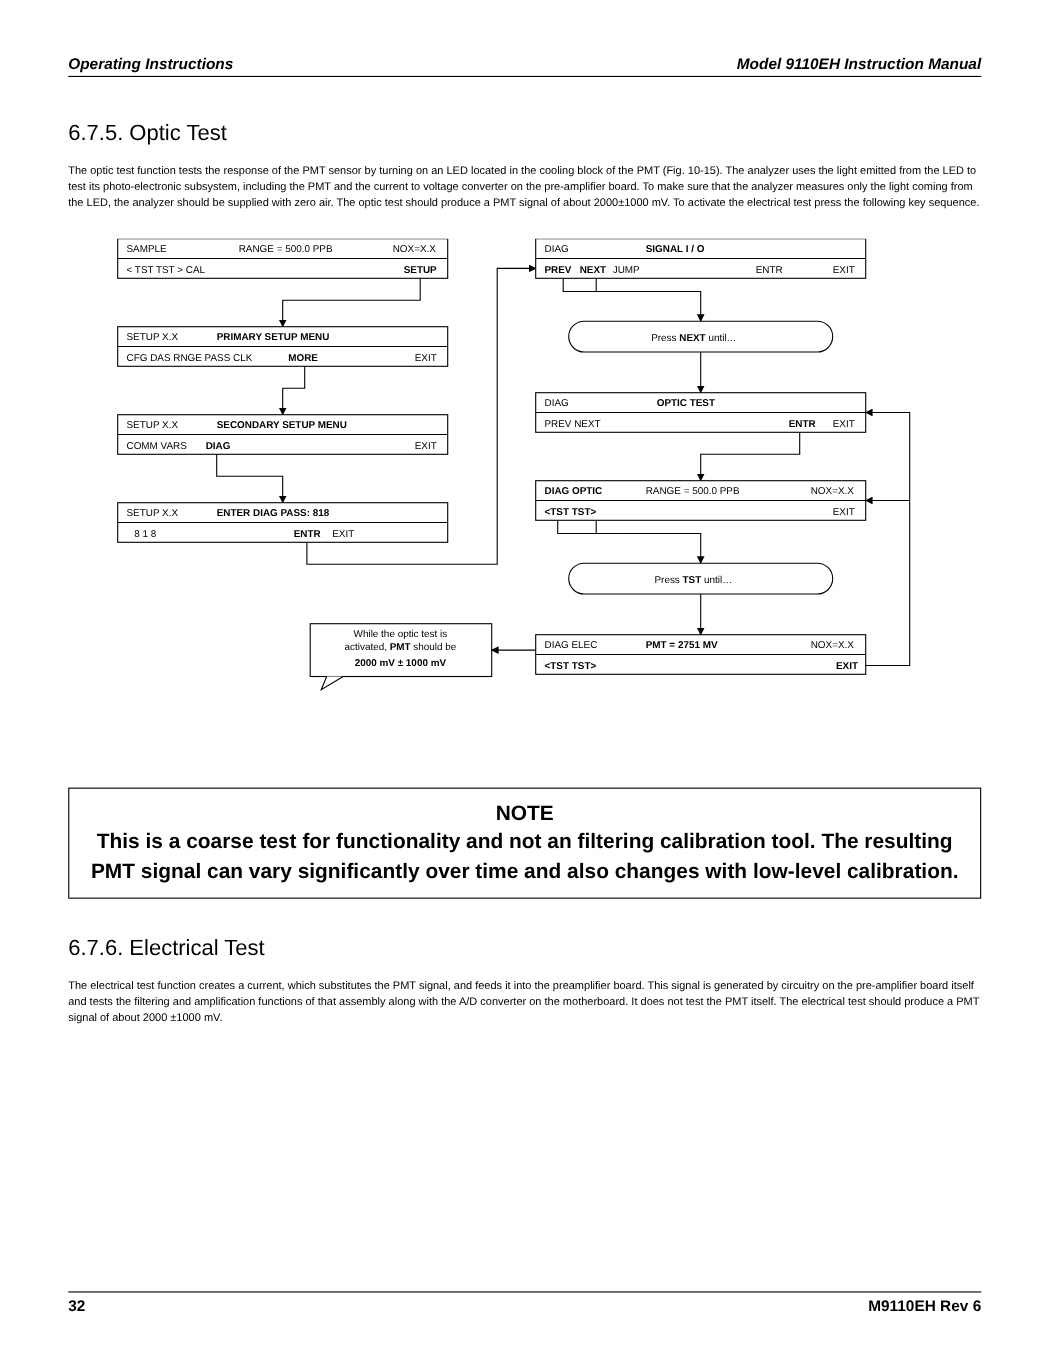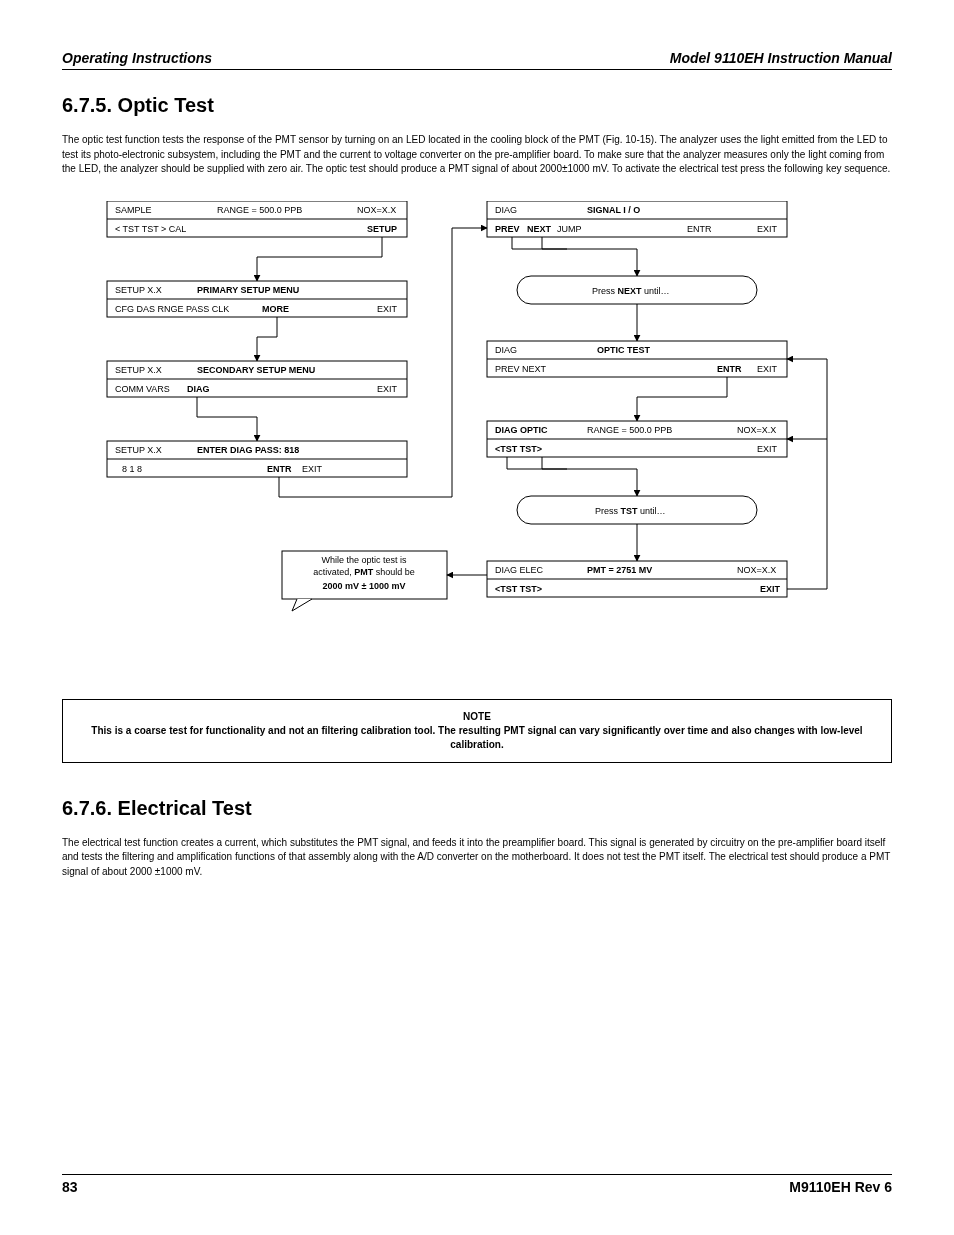--- a/index.html
+++ b/index.html
@@ -15,52 +15,52 @@
     margin: 0 auto;
     padding: 50px 62px 40px 62px;
     box-sizing: border-box;
     position: relative;
   }
   .header {
     display: flex;
     justify-content: space-between;
     border-bottom: 1.5px solid #000;
     padding-bottom: 3px;
-    margin-bottom: 24px;
+    margin-bottom: 40px;
   }
   .header-left {
     font-style: italic;
     font-weight: bold;
     font-size: 14px;
   }
   .header-right {
     font-style: italic;
     font-weight: bold;
     font-size: 14px;
   }
   h2.section-title {
     font-size: 20px;
-    font-weight: bold;
+    font-weight: normal;
     margin: 0 0 16px 0;
   }
   p.body-text {
     font-size: 10px;
     line-height: 1.45;
     margin: 0 0 16px 0;
   }
   .diagram {
     width: 100%;
     height: 470px;
     margin: 8px 0 24px 0;
   }
   .note-box {
     border: 1px solid #000;
     padding: 10px 9px;
     text-align: center;
-    font-size: 10px;
+    font-size: 19px;
     font-weight: bold;
     margin: 0 0 34px 0;
     line-height: 1.4;
   }
   .footer {
     position: absolute;
     bottom: 40px;
     left: 62px;
     right: 62px;
     border-top: 1.5px solid #000;
@@ -223,17 +223,17 @@
 
   <div class="note-box">
     <div>NOTE</div>
     <div>This is a coarse test for functionality and not an filtering calibration tool. The resulting PMT signal can vary significantly over time and also changes with low-level calibration.</div>
   </div>
 
   <h2 class="section-title">6.7.6. Electrical Test</h2>
   <p class="body-text">The electrical test function creates a current, which substitutes the PMT signal, and feeds it into the preamplifier board. This signal is generated by circuitry on the pre-amplifier board itself and tests the filtering and amplification functions of that assembly along with the A/D converter on the motherboard. It does not test the PMT itself. The electrical test should produce a PMT signal of about 2000 ±1000 mV.</p>
 
   <div class="footer">
-    <span>83</span>
+    <span>32</span>
     <span>M9110EH Rev 6</span>
   </div>
 
 </div>
 
 </body></html>

